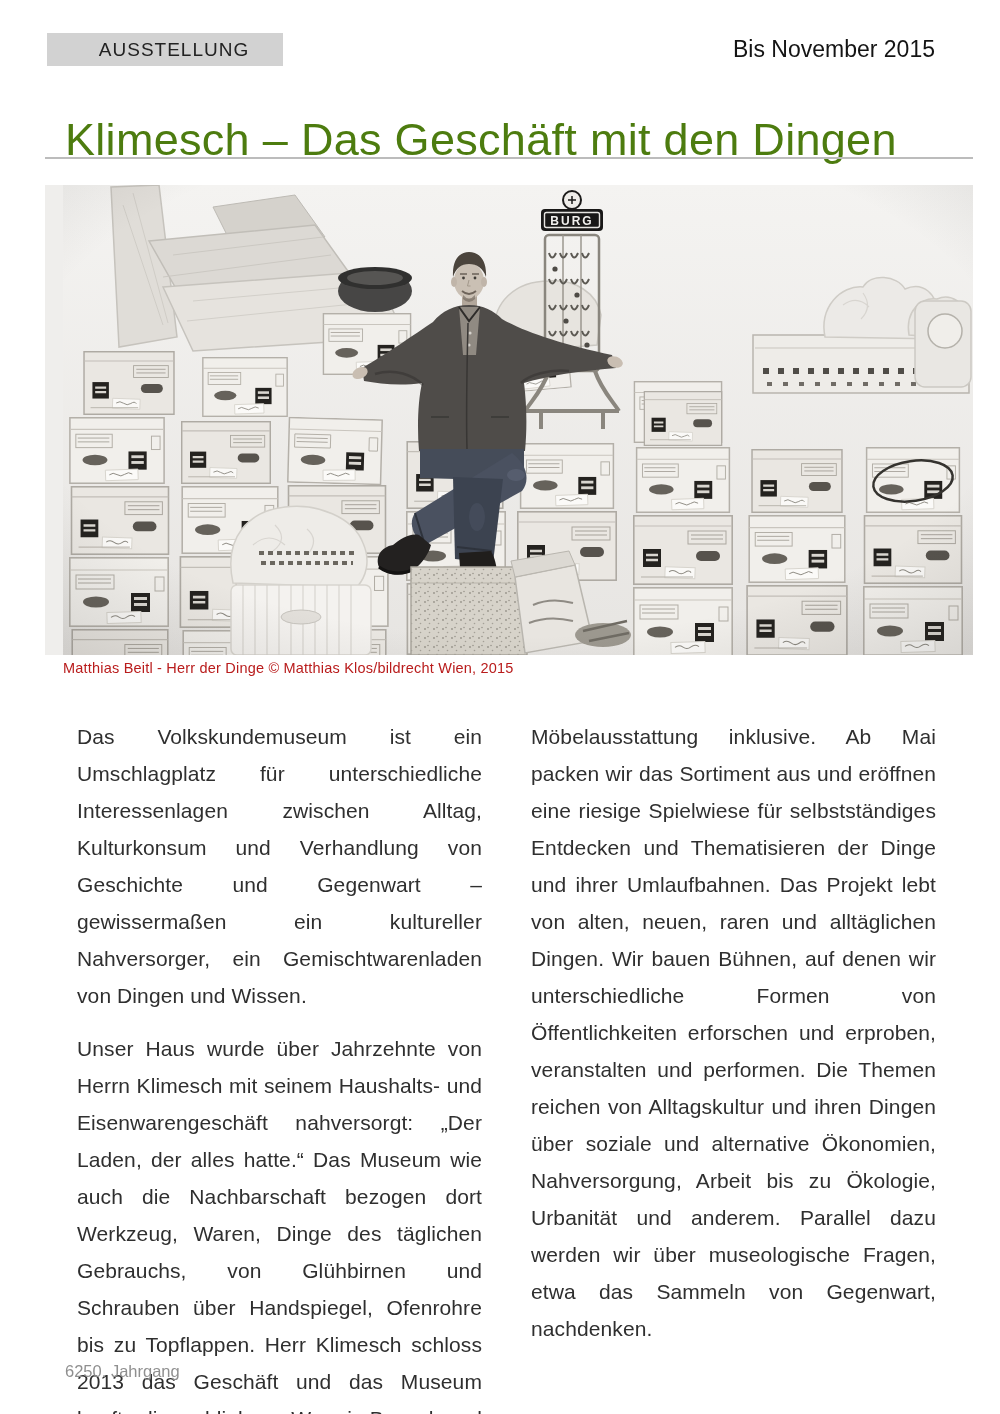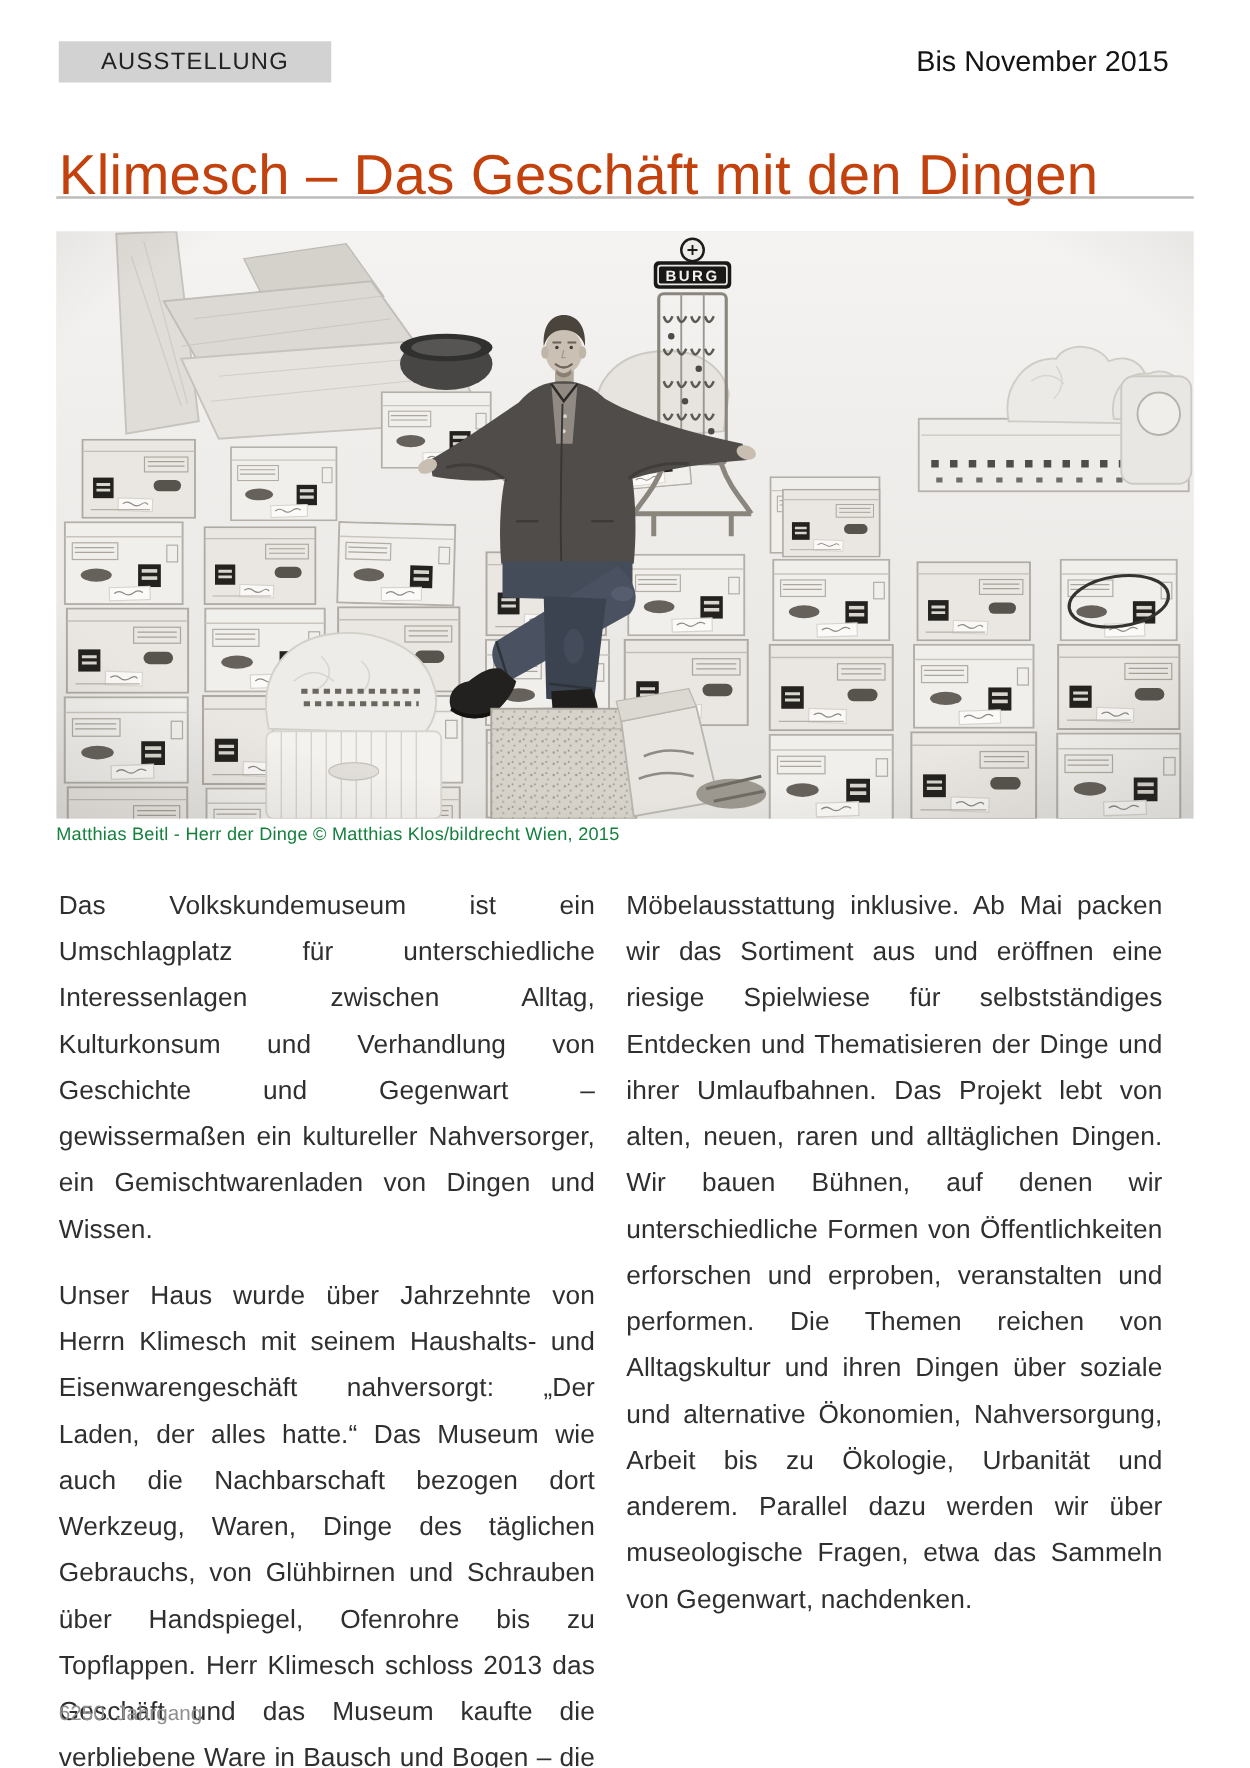--- a/index.html
+++ b/index.html
@@ -1,31 +1,31 @@
 <!DOCTYPE html>
 <html lang="de"><head>
 <meta charset="utf-8">
 <style>
   html,body{margin:0;padding:0;background:#ffffff;}
   body{width:1000px;height:1414px;position:relative;overflow:hidden;
        font-family:"Liberation Sans", sans-serif;color:#2f2f2f;}
-  .abs{position:absolute;}
+  .abs{position:absolute;padding-left:18px;}
   .tag-box{left:47px;top:33px;width:218px;height:33px;background:#d2d2d2;
            display:flex;align-items:center;justify-content:center;
            font-size:19px;font-weight:500;letter-spacing:1px;color:#222;}
   .date-label{top:36px;right:65px;font-size:23px;font-weight:400;color:#141414;}
   .page-title{left:47px;top:84px;width:908px;font-size:45px;font-weight:300;
-              letter-spacing:.3px;color:#c2410c;white-space:nowrap;}
+              letter-spacing:.3px;color:#4d7c0f;white-space:nowrap;}
   .rule{left:45px;top:157px;width:910px;height:2px;background:#bcbcbc;}
   .photo-wrap{left:45px;top:185px;width:910px;height:470px;overflow:hidden;background:#efeeec;}
-  .caption{left:45px;top:660px;width:910px;font-size:14.5px;color:#15803d;letter-spacing:.2px;}
+  .caption{left:45px;top:660px;width:910px;font-size:14.5px;color:#b91c1c;letter-spacing:.2px;}
   .columns{left:47px;top:706px;width:883px;display:flex;gap:25px;}
   .col{width:429px;font-size:21px;line-height:37px;text-align:justify;
        color:#2f2f2f;letter-spacing:.1px;hyphens:auto;}
-  .col p{margin:0;}
+  .col p{margin:12px;}
   .col p + p{margin-top:16px;}
   .footer{left:47px;top:1362px;width:883px;display:flex;
           font-size:16.5px;color:#8f8f8f;}
   svg text{font-family:"Liberation Sans", sans-serif;}
 </style>
 </head>
 <body>
 
 <div class="abs tag-box">
   <span>AUSSTELLUNG</span>

